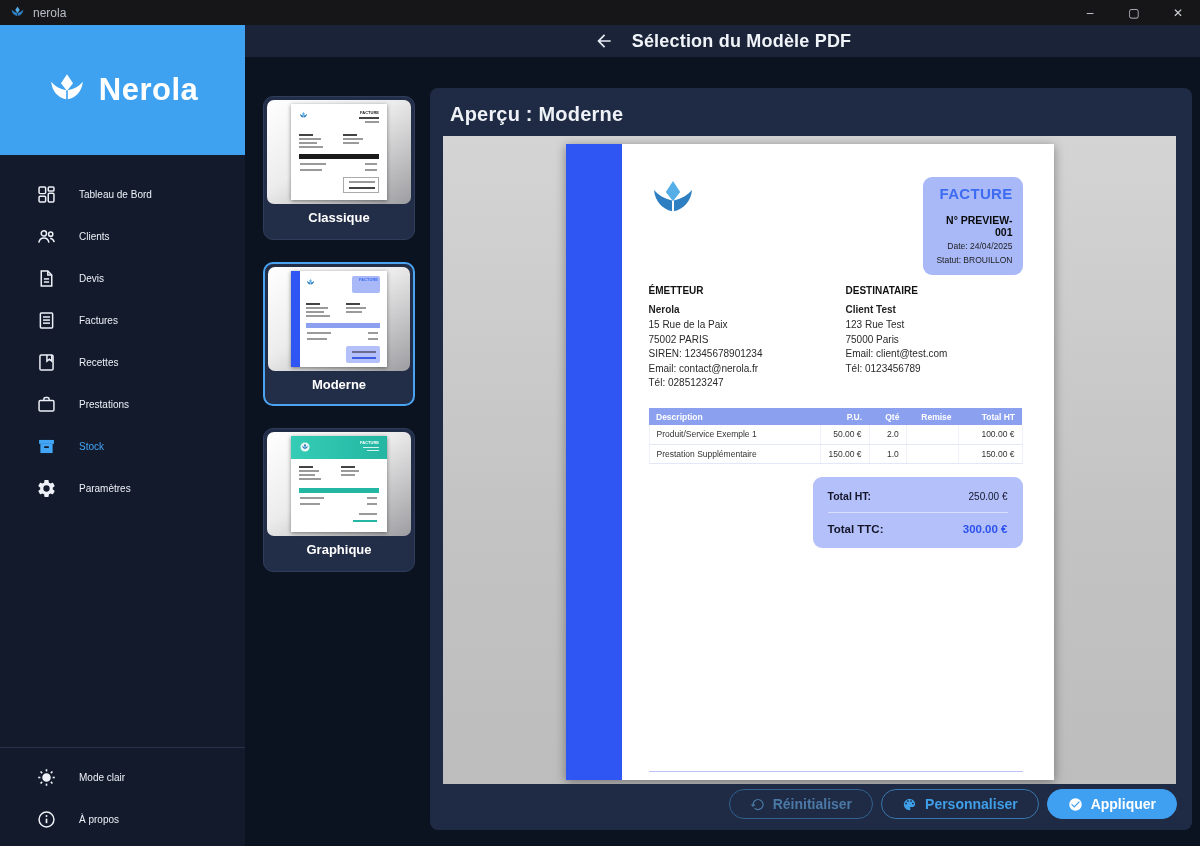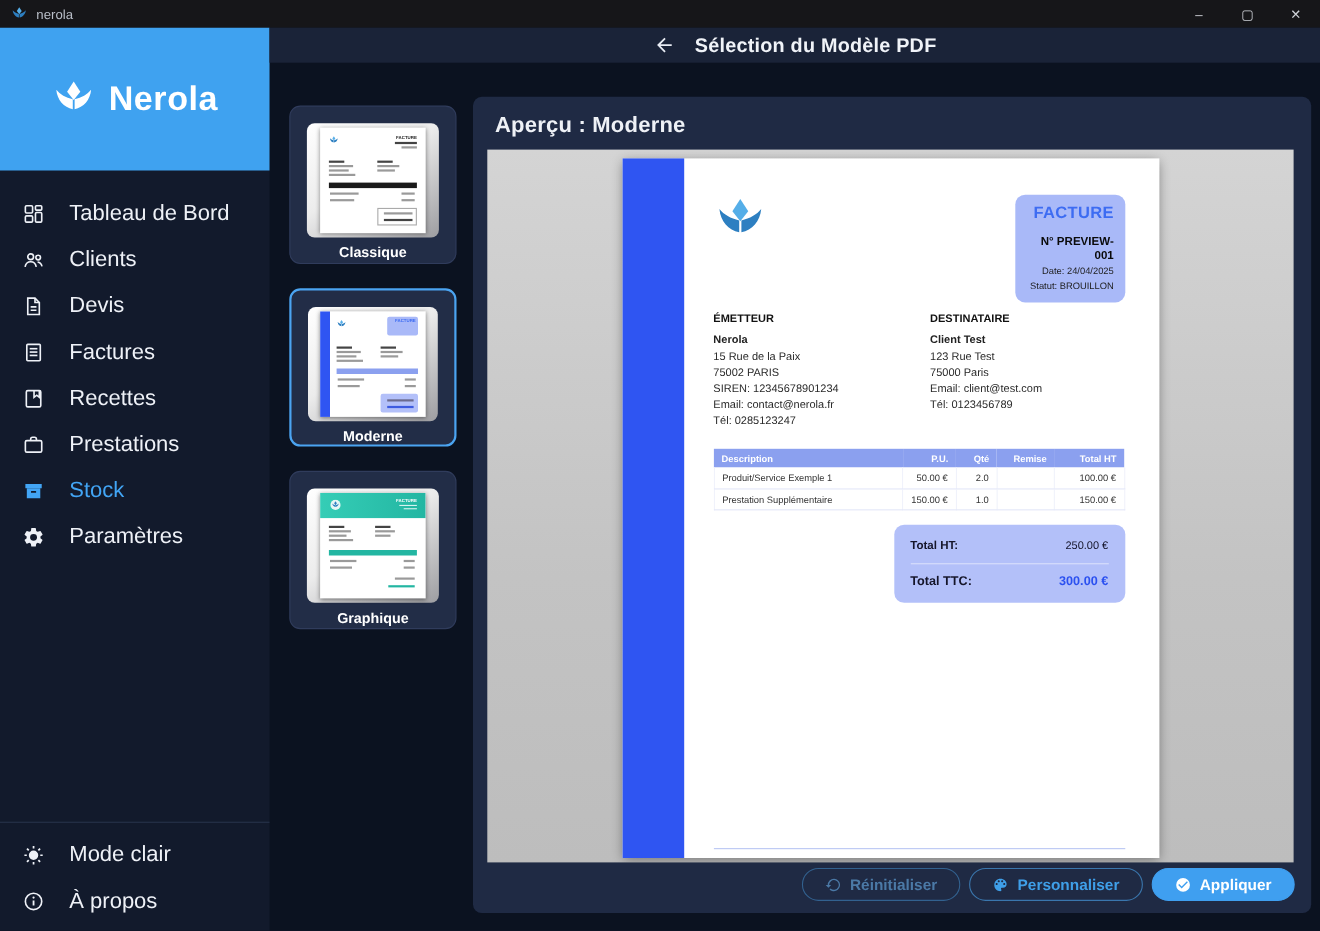--- a/index.html
+++ b/index.html
@@ -13,35 +13,35 @@
   .tb-spacer { flex:1; }
   .tb-btn { width:44px; height:25px; display:flex; align-items:center; justify-content:center;
             color:#cfd2d8; font-size:12px; }
 
   
   .sidebar { position:absolute; left:0; top:25px; width:245px; height:821px; background:#121a2c; }
   .brand { height:130px; background:#3fa2f0; display:flex; align-items:center; justify-content:center; gap:12px; }
   .brand svg { width:40px; height:40px; }
   .brand-name { color:#fff; font-size:31px; font-weight:bold; letter-spacing:.5px; }
   .nav { padding-top:18px; }
-  .nav-item { height:42px; display:flex; align-items:center; gap:22px; padding-left:20px;
-              color:#eef1f7; font-size:20px; cursor:pointer; }
+  .nav-item { height:42px; display:flex; align-items:center; gap:22px; padding-left:36px;
+              color:#eef1f7; font-size:10px; cursor:pointer; }
   .nav-item svg { width:21px; height:21px; flex:0 0 auto; }
   .nav-item.active { color:#42a5f5; }
   .side-footer { position:absolute; left:0; bottom:6px; width:245px; border-top:1px solid #27324b; padding-top:8px; }
 
   
   .main-header { position:absolute; left:245px; top:25px; width:955px; height:32px; background:#1a2338;
                  display:flex; align-items:center; justify-content:center; gap:18px; }
   .main-header .back { width:20px; height:20px; cursor:pointer; }
   .main-title { color:#f0f3f8; font-size:18px; font-weight:600; letter-spacing:.2px; }
 
   
   .tpl-card { position:absolute; left:263px; width:152px; height:144px; background:#222d47;
-              border:1.5px solid #303c5c; border-radius:10px; padding:15px; cursor:pointer; }
+              border:1.5px solid #303c5c; border-radius:10px; padding:3px; cursor:pointer; }
   .tpl-card.selected { border:2px solid #4ba4f1; }
   .tpl-thumb { height:104px; border-radius:7px; background:linear-gradient(145deg,#ffffff 0%,#ececec 45%,#9d9da1 100%);
                display:flex; align-items:center; justify-content:center; }
   .mini-page { position:relative; width:96px; height:96px; background:#fff; box-shadow:0 1px 4px rgba(0,0,0,.45); overflow:hidden; }
   .tpl-label { text-align:center; color:#fff; font-size:13px; font-weight:600; margin-top:6px; }
   .mp-line { position:absolute; background:#9a9a9a; height:1.5px; }
   .mp-dark { background:#444; }
   .mp-facture { position:absolute; font-size:4px; font-weight:bold; }
 
   

